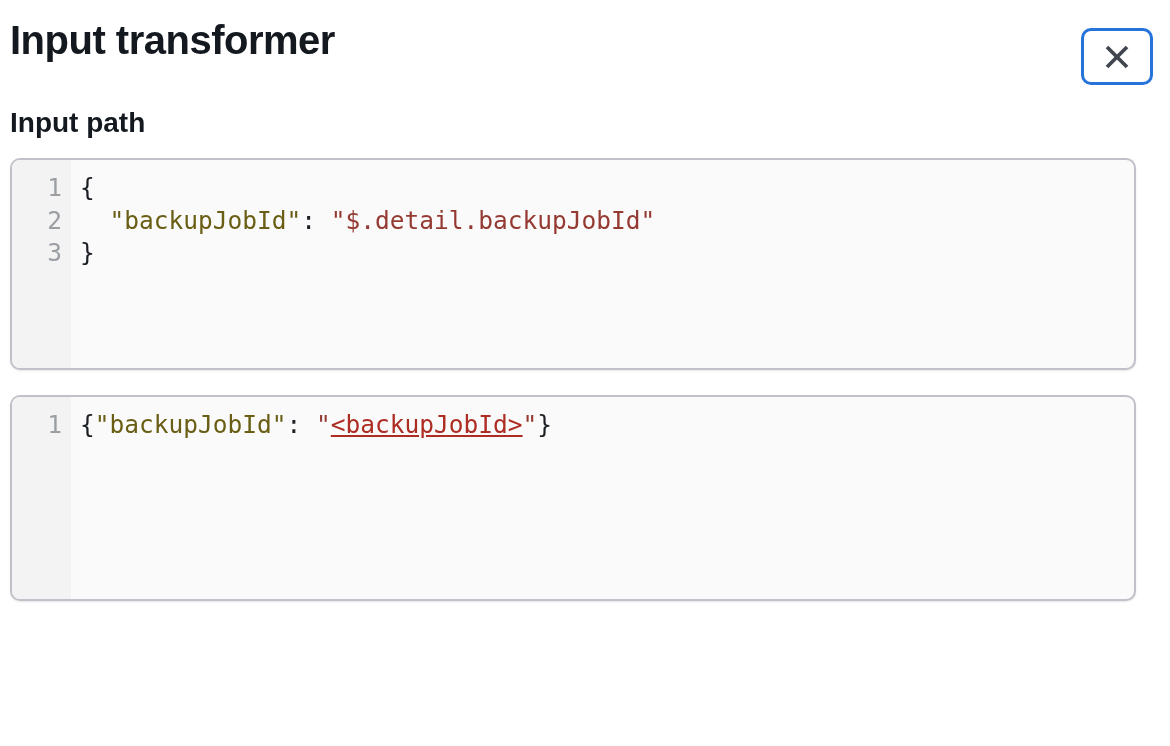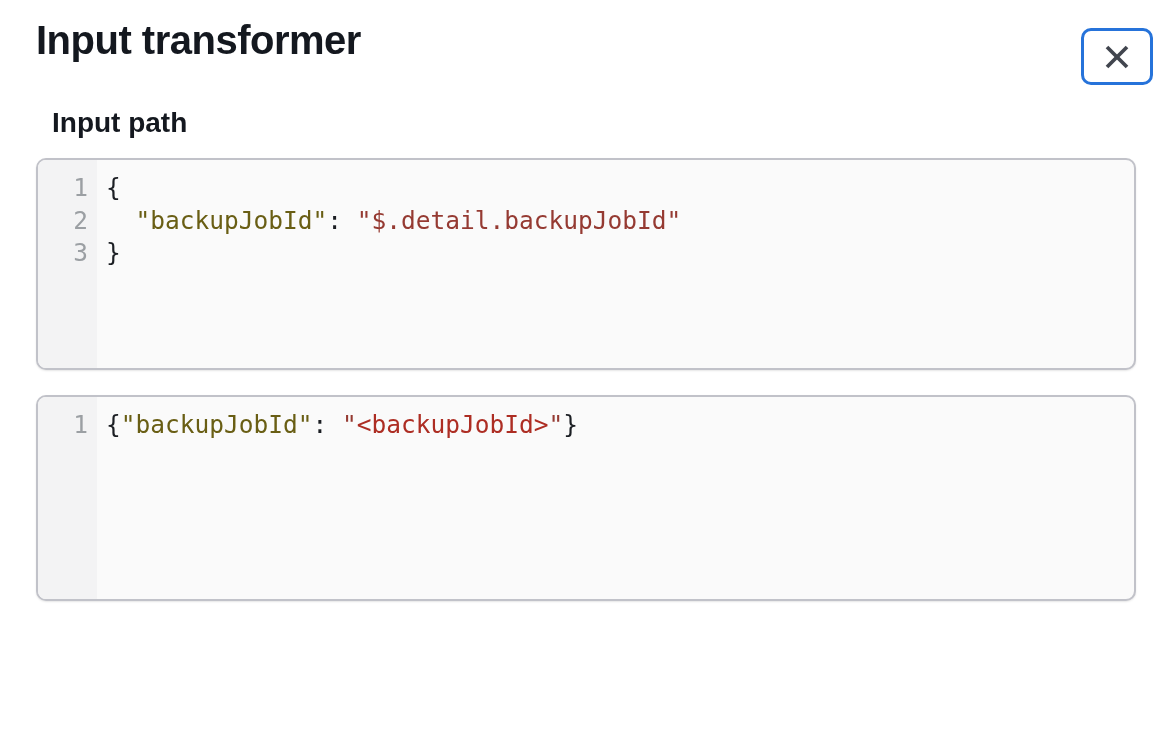--- a/index.html
+++ b/index.html
@@ -4,21 +4,21 @@
 <style>
   * { box-sizing: border-box; }
   html, body {
     margin: 0; padding: 0;
     width: 1170px; height: 746px;
     background: #ffffff;
     font-family: "Liberation Sans", sans-serif;
     overflow: hidden;
   }
   .dialog { position: relative; width: 1170px; height: 746px; }
-  .content { padding: 0 34px 0 36px; }
+  .content { padding: 0 34px 0 10px; }
 
   .dialog-title {
     margin: 16px 0 0 0;
     font-size: 40px;
     line-height: 48px;
     font-weight: 700;
     letter-spacing: -0.5px;
     color: #14181f;
   }
 
@@ -29,21 +29,21 @@
     background: #ffffff;
     border: 3px solid #2673da;
     border-radius: 10px;
     display: flex; align-items: center; justify-content: center;
     padding: 0;
     cursor: pointer;
   }
   .close-btn svg { display: block; }
 
   .section-label {
-    margin: 16px;
+    margin: 0;
     font-size: 28px;
     line-height: 34px;
     font-weight: 700;
     color: #14181f;
   }
   .section-label.first { margin-top: 42px; }
   .section-label.second { margin-top: 78px; }
 
   .editor {
     display: flex;
@@ -75,21 +75,21 @@
     font-family: "DejaVu Sans Mono", monospace;
     font-size: 24.5px;
     line-height: 32.5px;
     white-space: pre;
     color: #1b1e23;
   }
   .code-line { min-height: 32.5px; }
   .tok-plain    { color: #1b1e23; }
   .tok-key      { color: #695e14; }
   .tok-string   { color: #953a32; }
-  .tok-variable { color: #ad2d23; }
+  .tok-variable { color: #ad2d23; text-decoration: underline; }
 </style>
 </head>
 <body>
 
 <div class="dialog">
 
   <button class="close-btn" aria-label="Close">
     <svg width="34" height="34" viewBox="0 0 34 34">
       <line x1="7" y1="7" x2="27" y2="27" stroke="#41454e" stroke-width="3.8"></line>
       <line x1="27" y1="7" x2="7" y2="27" stroke="#41454e" stroke-width="3.8"></line>

